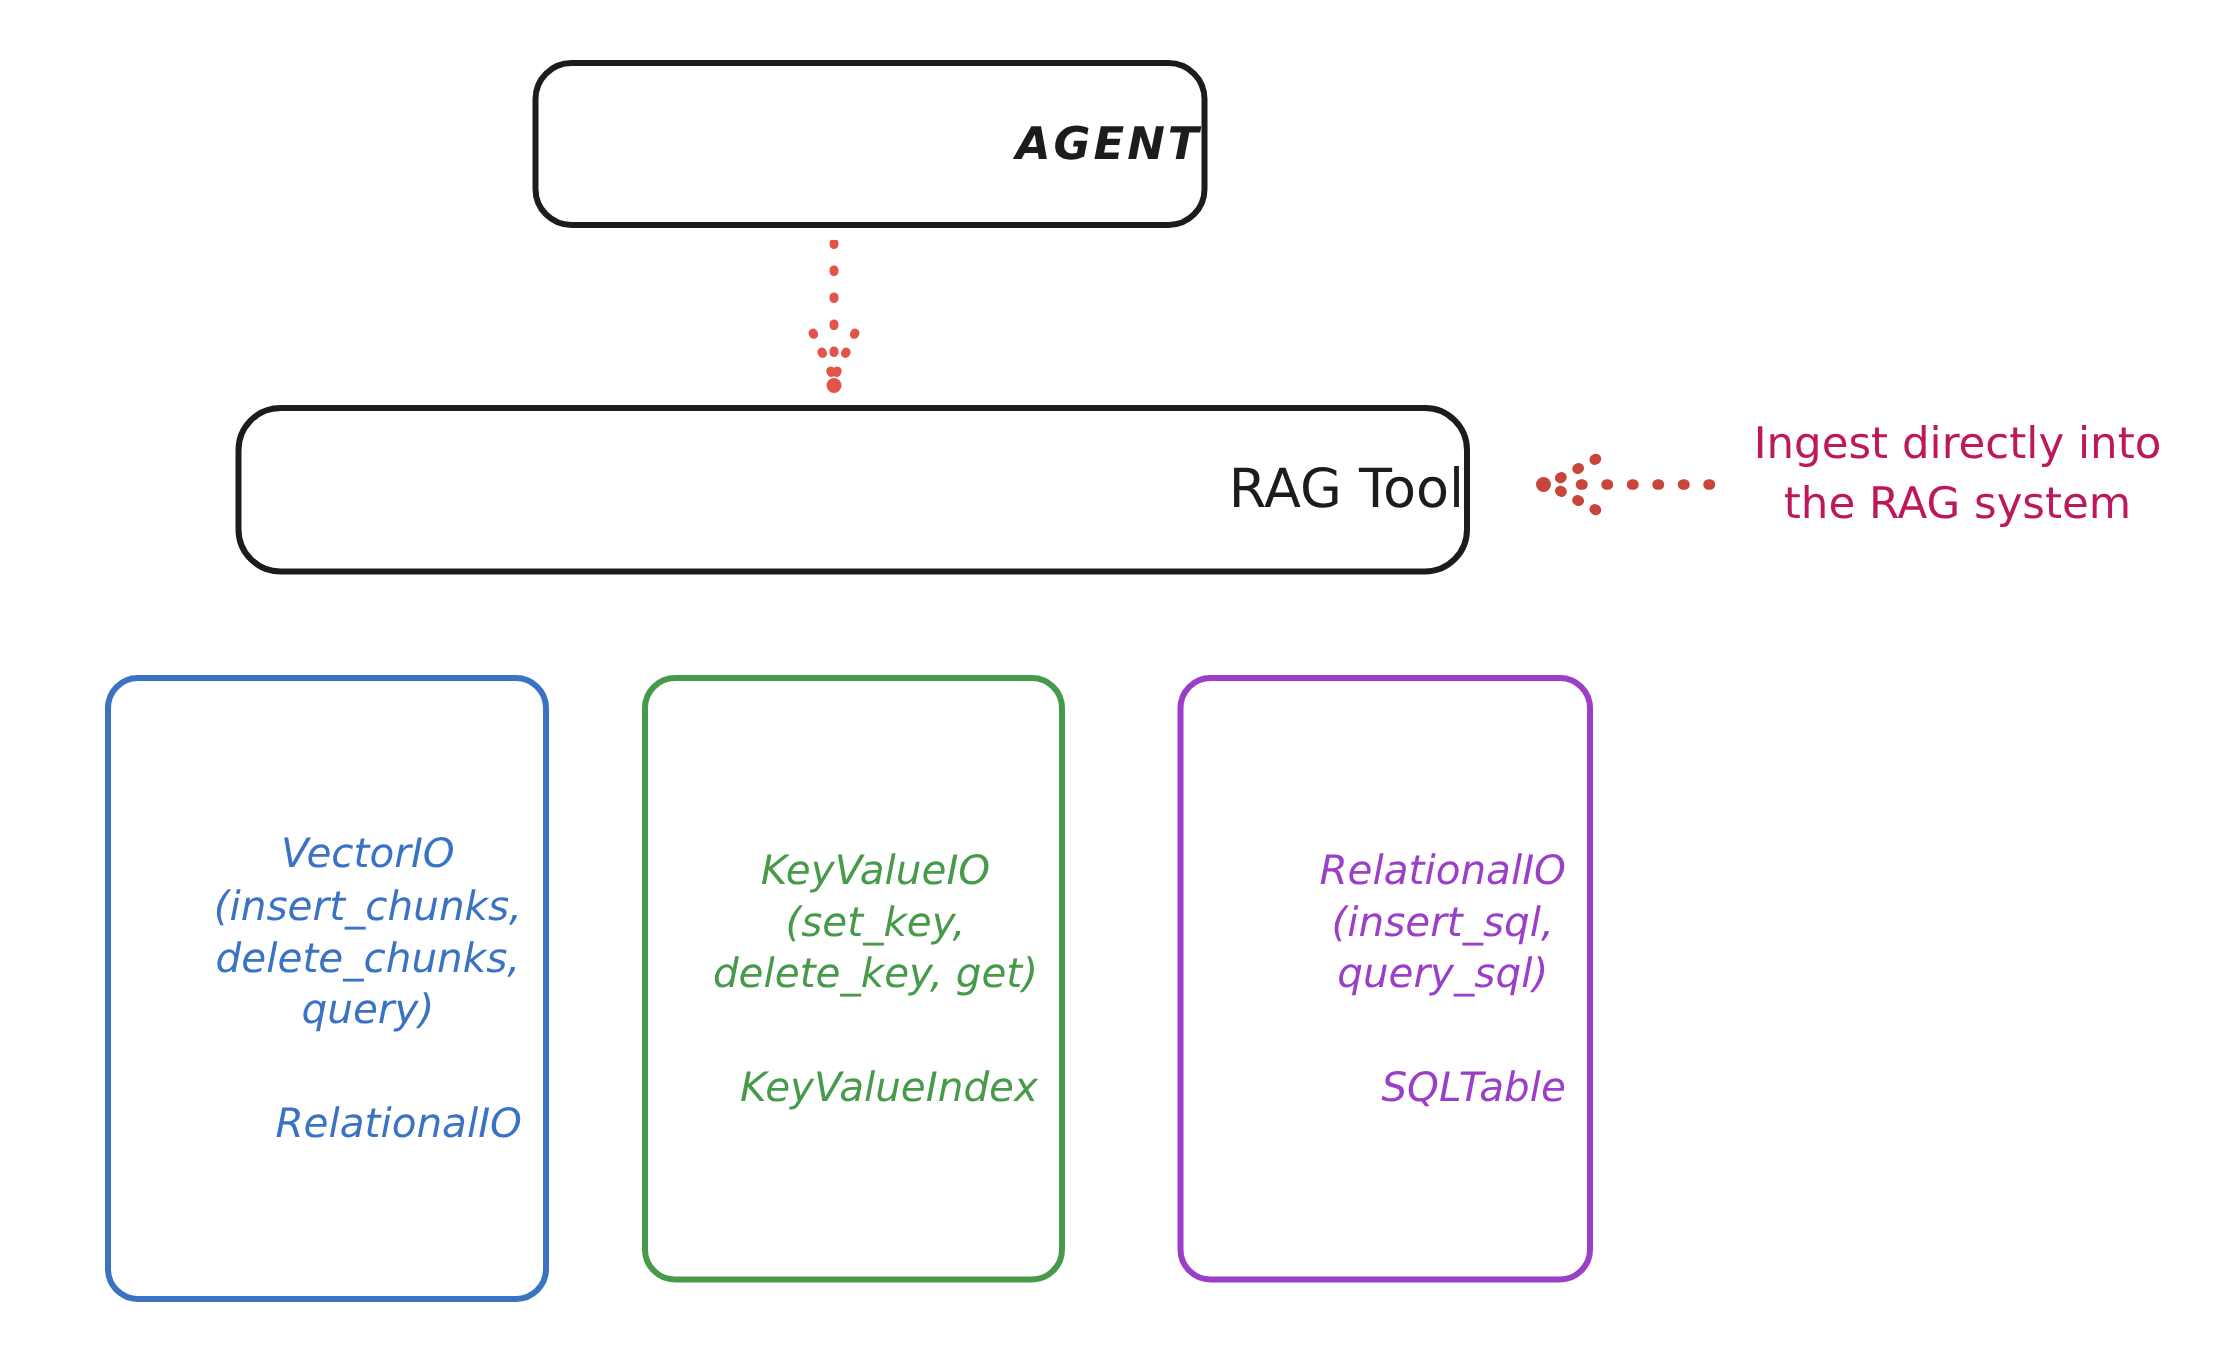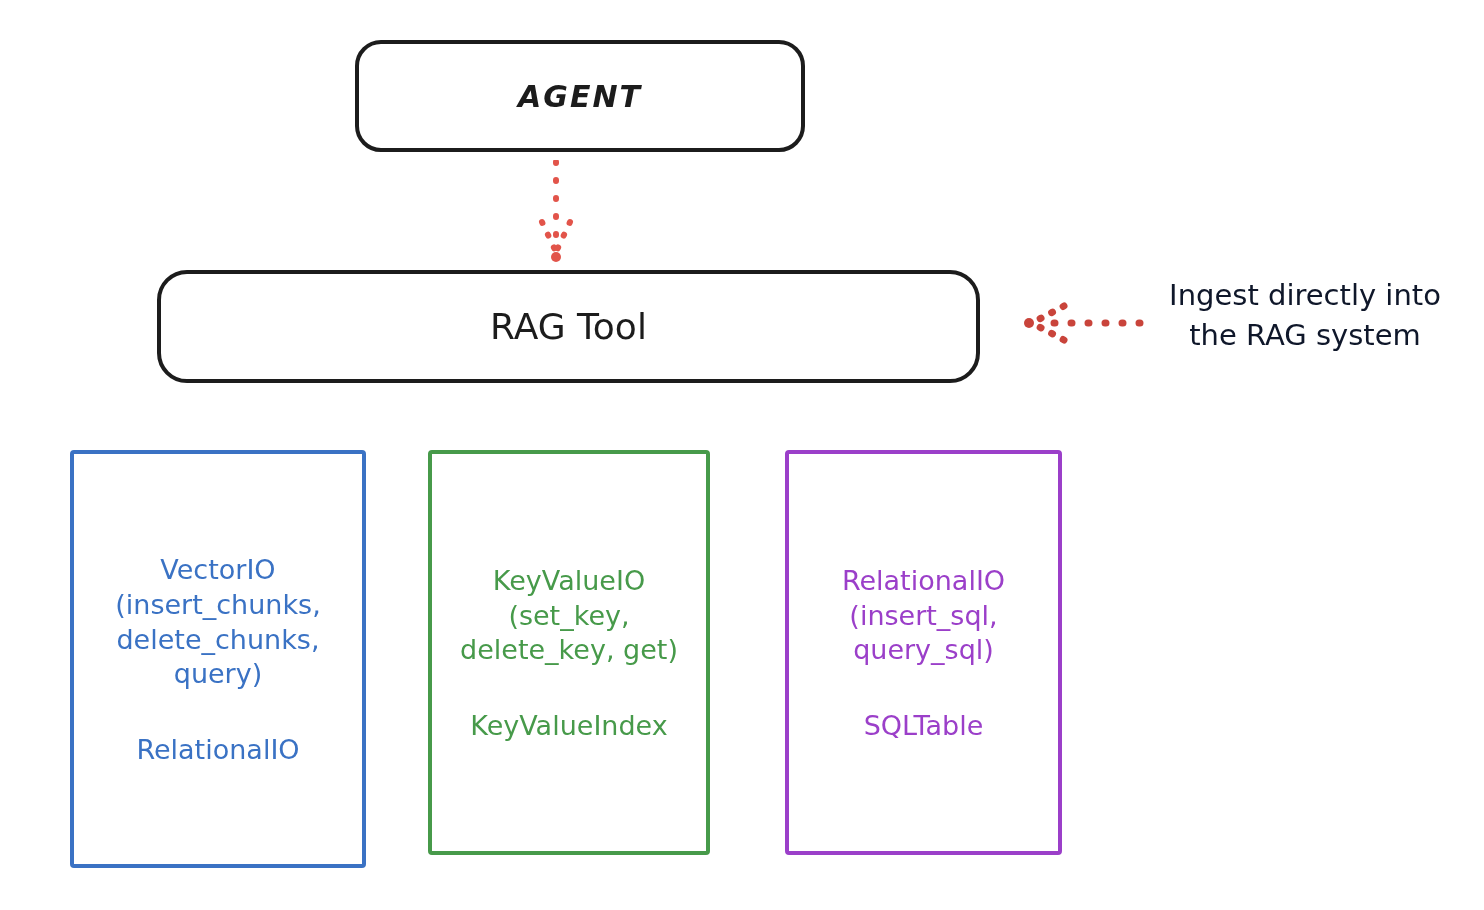--- a/index.html
+++ b/index.html
@@ -16,21 +16,21 @@
     height: 910px;
     background: #ffffff;
     overflow: hidden;
   }
   .node {
     position: absolute;
     box-sizing: border-box;
     background: #ffffff;
     display: flex;
     flex-direction: column;
-    align-items: center;
+    align-items: flex-end;
     justify-content: center;
     text-align: center;
   }
 
   
   #agent-node {
     left: 355px;
     top: 40px;
     width: 450px;
     height: 112px;
@@ -58,22 +58,23 @@
   #ragtool-label {
     font-family: "DejaVu Sans", sans-serif;
     font-size: 36px;
     color: #1c1c1c;
   }
 
   
   .store-node {
     border-width: 4px;
     border-style: solid;
-    border-radius: 4px;
-    padding: 0 24px;
+    border-radius: 22px;
+    padding: 0 14px;
+    font-style: italic;
   }
   #vector-node {
     left: 70px;
     top: 450px;
     width: 296px;
     height: 418px;
     border-color: #3a72c4;
   }
   #keyvalue-node {
     left: 428px;
@@ -120,21 +121,21 @@
     left: 1024px;
     top: 300px;
     width: 120px;
     height: 46px;
   }
   #ingest-note {
     position: absolute;
     left: 1140px;
     top: 275px;
     width: 330px;
-    color: #0f172a;
+    color: #be185d;
     font-family: "DejaVu Sans", sans-serif;
     font-size: 29px;
     line-height: 1.38;
     text-align: center;
     white-space: pre-line;
   }
 </style>
 </head>
 <body>
 

